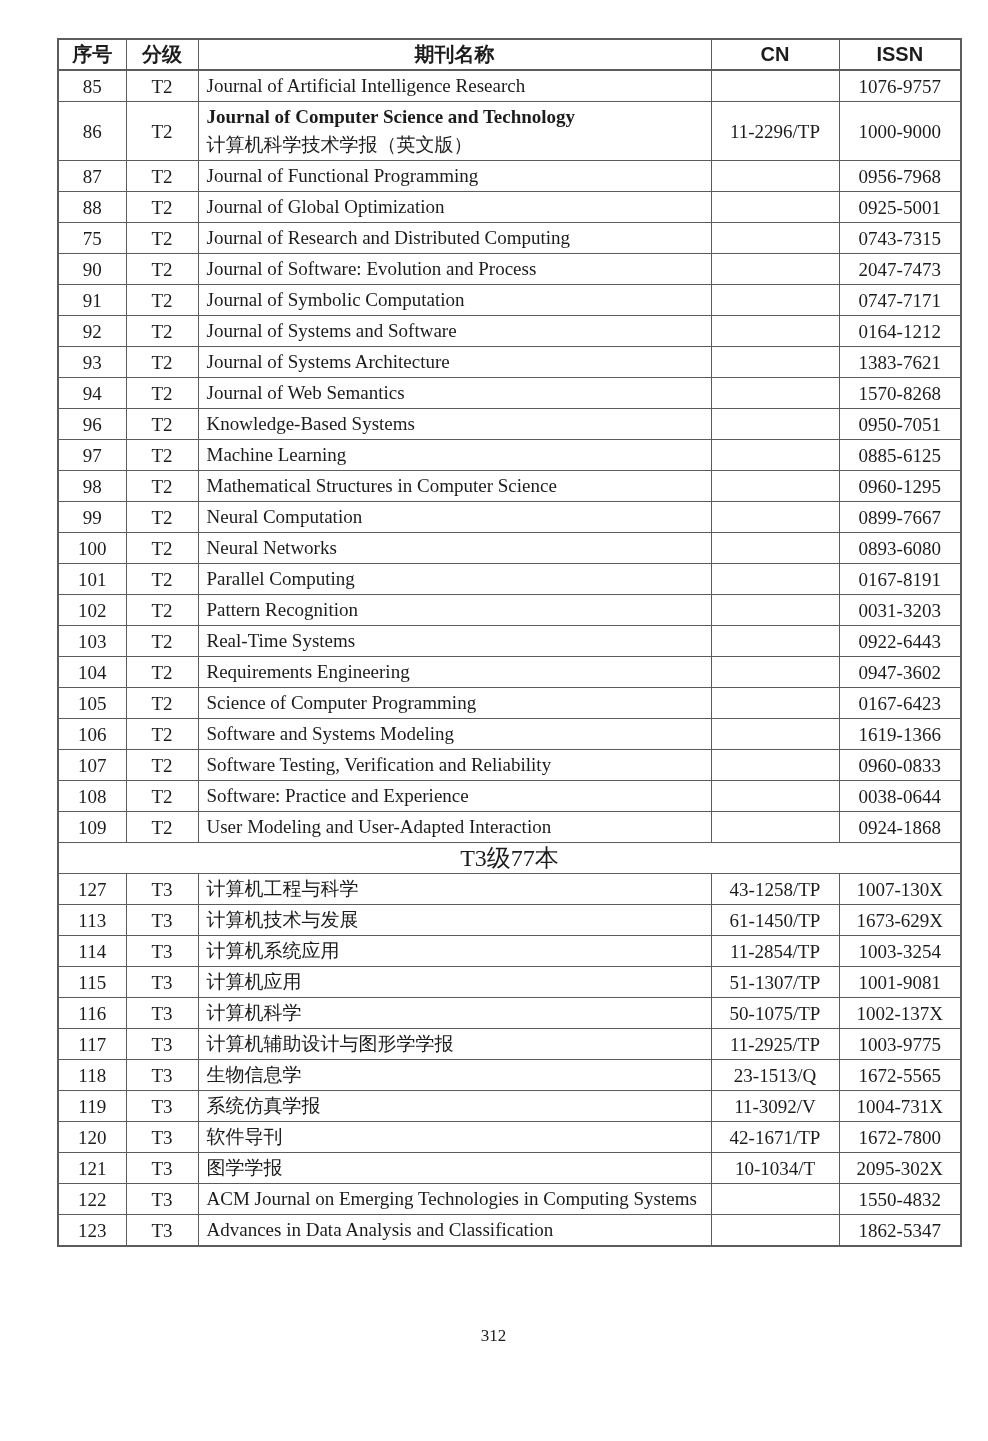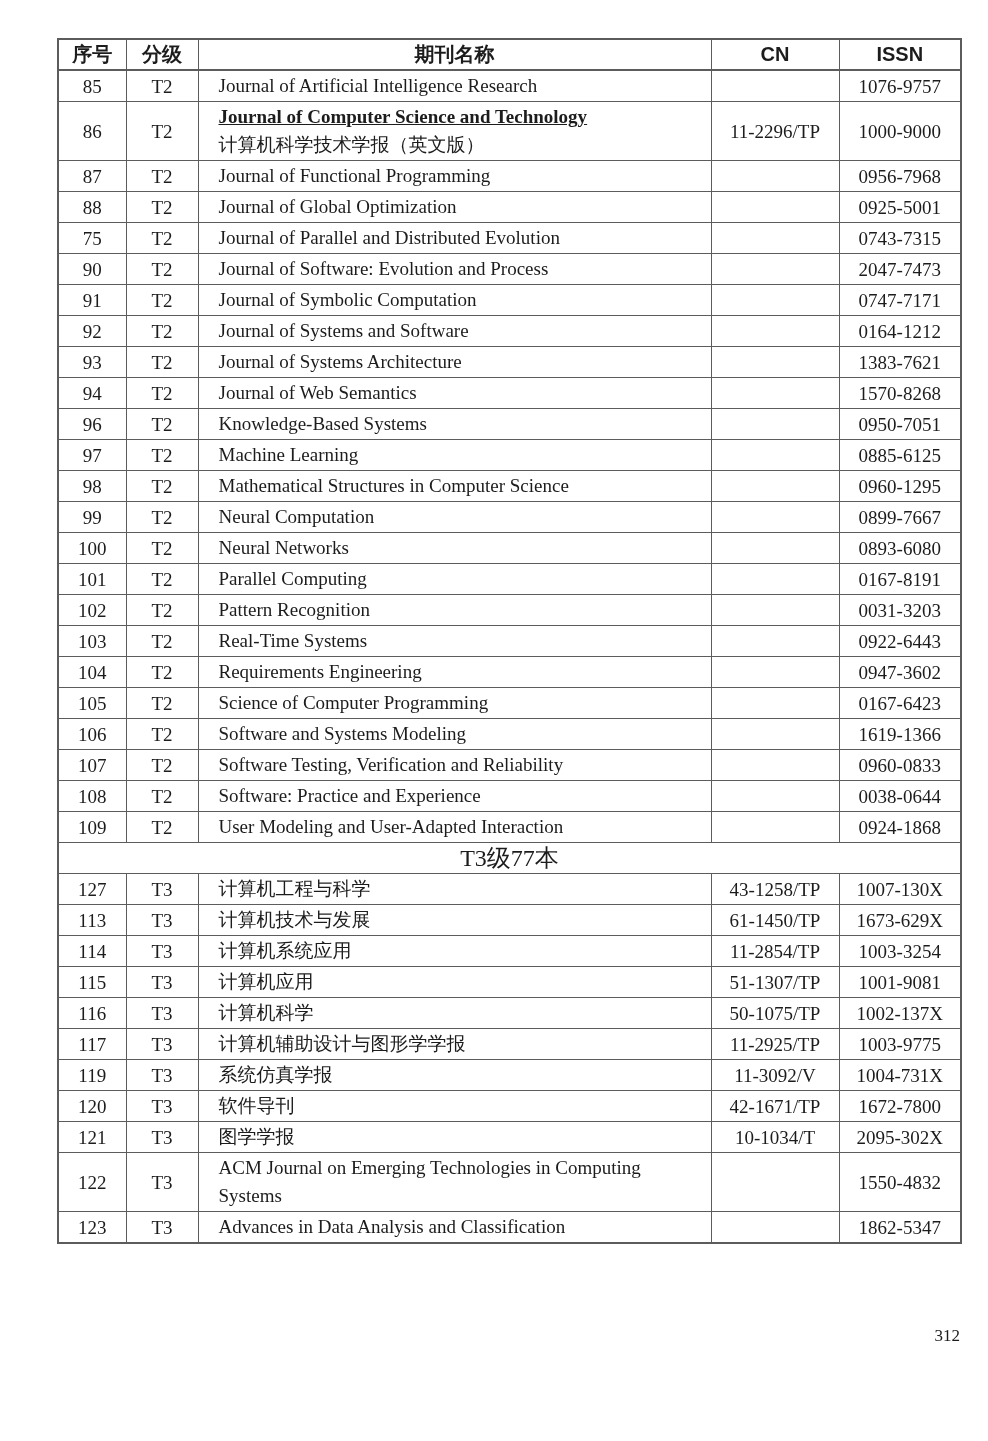--- a/index.html
+++ b/index.html
@@ -34,33 +34,33 @@
   }
   table.journal-table { border:2px solid #5c5c5c; }
   thead th {
     font-family:"Liberation Sans","DejaVu Sans",sans-serif;
     font-weight:bold;
     font-size:20px;
     height:27px;
     border-bottom-width:2px;
   }
   tbody td { height:27px; }
-  td.name-cell { text-align:left; padding:1px 20px; }
+  td.name-cell { text-align:left; padding:1px 8px; }
   td.name-cell .name-line { display:block; line-height:28px; }
-  td.name-cell .bold-line { font-weight:bold;text-decoration:underline; }
+  td.name-cell .bold-line { font-weight:bold; }
   tr.section-row td {
     font-size:24px;
     height:28px;
     text-align:center;
   }
   .page-footer {
     position:absolute;
-    left:57px; top:1326px;
+    left:42px; top:1326px;
     width:903px;
-    text-align:right;
+    text-align:center;
     font-size:17px;
   }
 </style>
 </head>
 <body>
 
 <div class="page">
 
   <table class="journal-table">
     <colgroup>
@@ -114,21 +114,21 @@
           <td class="name-cell">
             <span class="name-line">Journal of Global Optimization</span>
           </td>
           <td></td>
           <td>0925-5001</td>
         </tr>
         <tr>
           <td>75</td>
           <td>T2</td>
           <td class="name-cell">
-            <span class="name-line">Journal of Parallel and Distributed Evolution</span>
+            <span class="name-line">Journal of Research and Distributed Computing</span>
           </td>
           <td></td>
           <td>0743-7315</td>
         </tr>
         <tr>
           <td>90</td>
           <td>T2</td>
           <td class="name-cell">
             <span class="name-line">Journal of Software: Evolution and Process</span>
           </td>
@@ -348,20 +348,29 @@
         <tr>
           <td>117</td>
           <td>T3</td>
           <td class="name-cell">
             <span class="name-line">计算机辅助设计与图形学学报</span>
           </td>
           <td>11-2925/TP</td>
           <td>1003-9775</td>
         </tr>
         <tr>
+          <td>118</td>
+          <td>T3</td>
+          <td class="name-cell">
+            <span class="name-line">生物信息学</span>
+          </td>
+          <td>23-1513/Q</td>
+          <td>1672-5565</td>
+        </tr>
+        <tr>
           <td>119</td>
           <td>T3</td>
           <td class="name-cell">
             <span class="name-line">系统仿真学报</span>
           </td>
           <td>11-3092/V</td>
           <td>1004-731X</td>
         </tr>
         <tr>
           <td>120</td>

